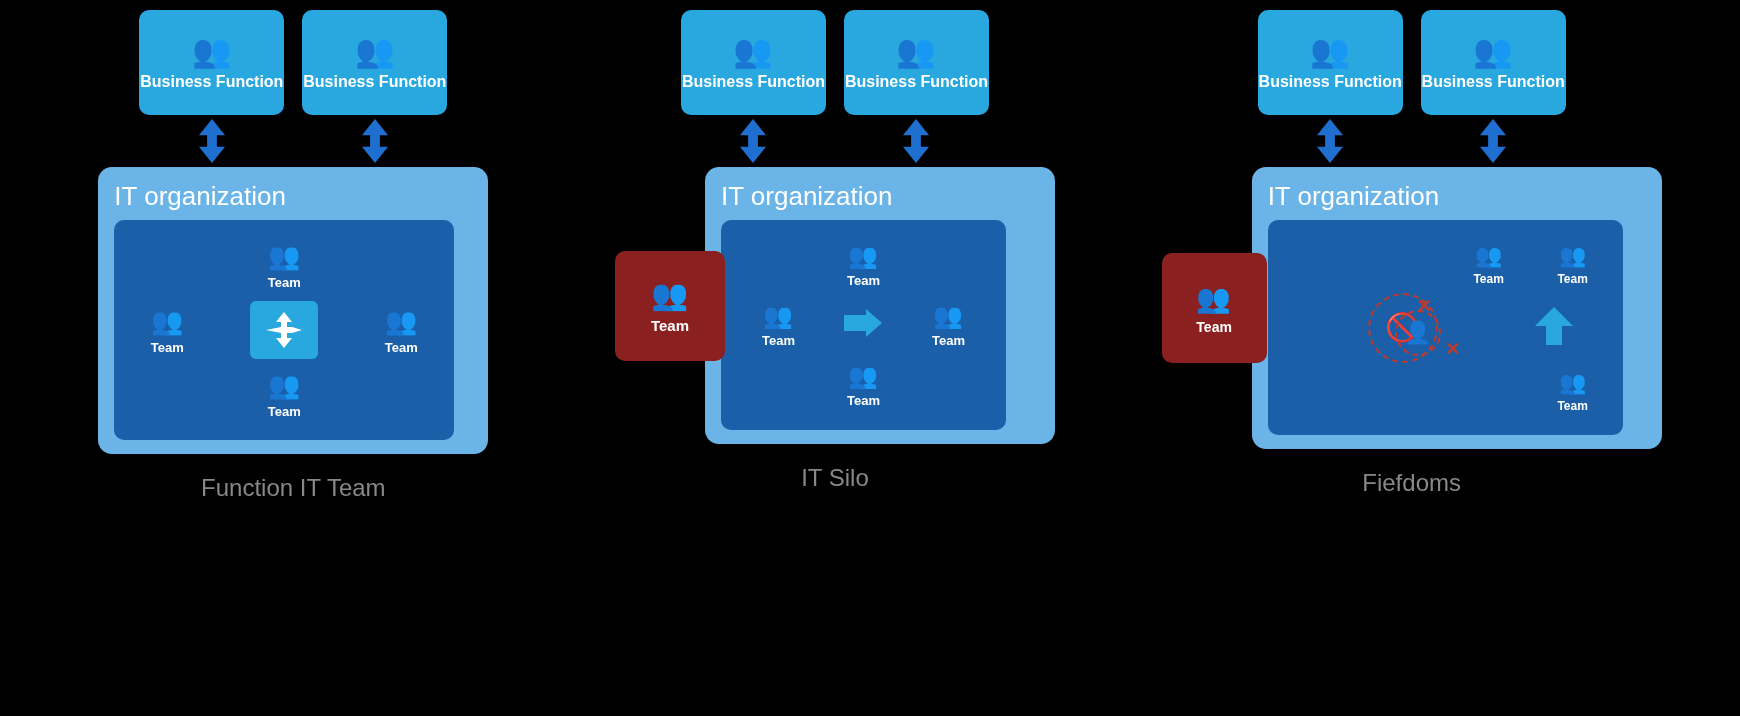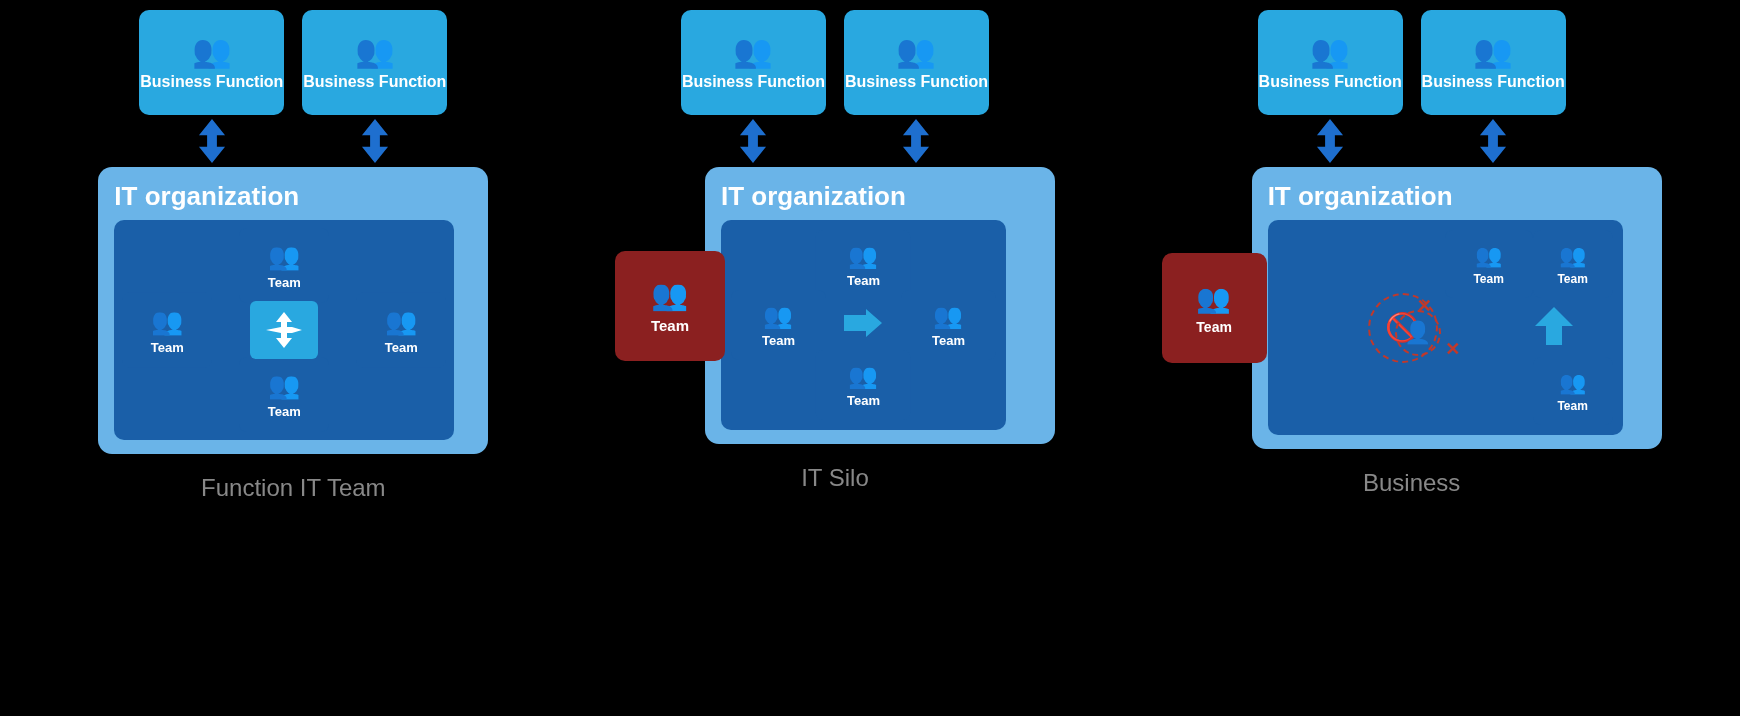--- a/index.html
+++ b/index.html
@@ -71,21 +71,21 @@
       border-radius: 14px;
       display: flex;
       flex-direction: column;
       align-items: flex-start;
       padding: 14px 16px 14px 16px;
       position: relative;
     }
     .it-org-label {
       color: white;
       font-size: 26px;
-      font-weight: 700;
+      font-weight: 400;
       margin-bottom: 8px;
     }
     .scenario-label {
       color: #888;
       font-size: 24px;
       font-weight: 400;
       margin-top: 20px;
       text-align: center;
     }
     .team-box {
@@ -406,16 +406,16 @@
           <div style="position:absolute; left:42%; top:35%; color:#c0392b; font-size:18px; font-weight:900;">✕</div>
           <div style="position:absolute; left:50%; top:55%; color:#c0392b; font-size:18px; font-weight:900;">✕</div>
 
           <div style="position:absolute; left:36%; top:42%; color:#c0392b; font-size:26px; border: 2px dashed #c0392b; border-radius:50%; width:46px; height:46px; display:flex; align-items:center; justify-content:center;">
             <span style="font-size:22px;">👤</span>
           </div>
         </div>
       </div>
     </div>
 
-    <div class="scenario-label">Business</div>
+    <div class="scenario-label">Fiefdoms</div>
   </div>
 
 </div>
 
 </body></html>

